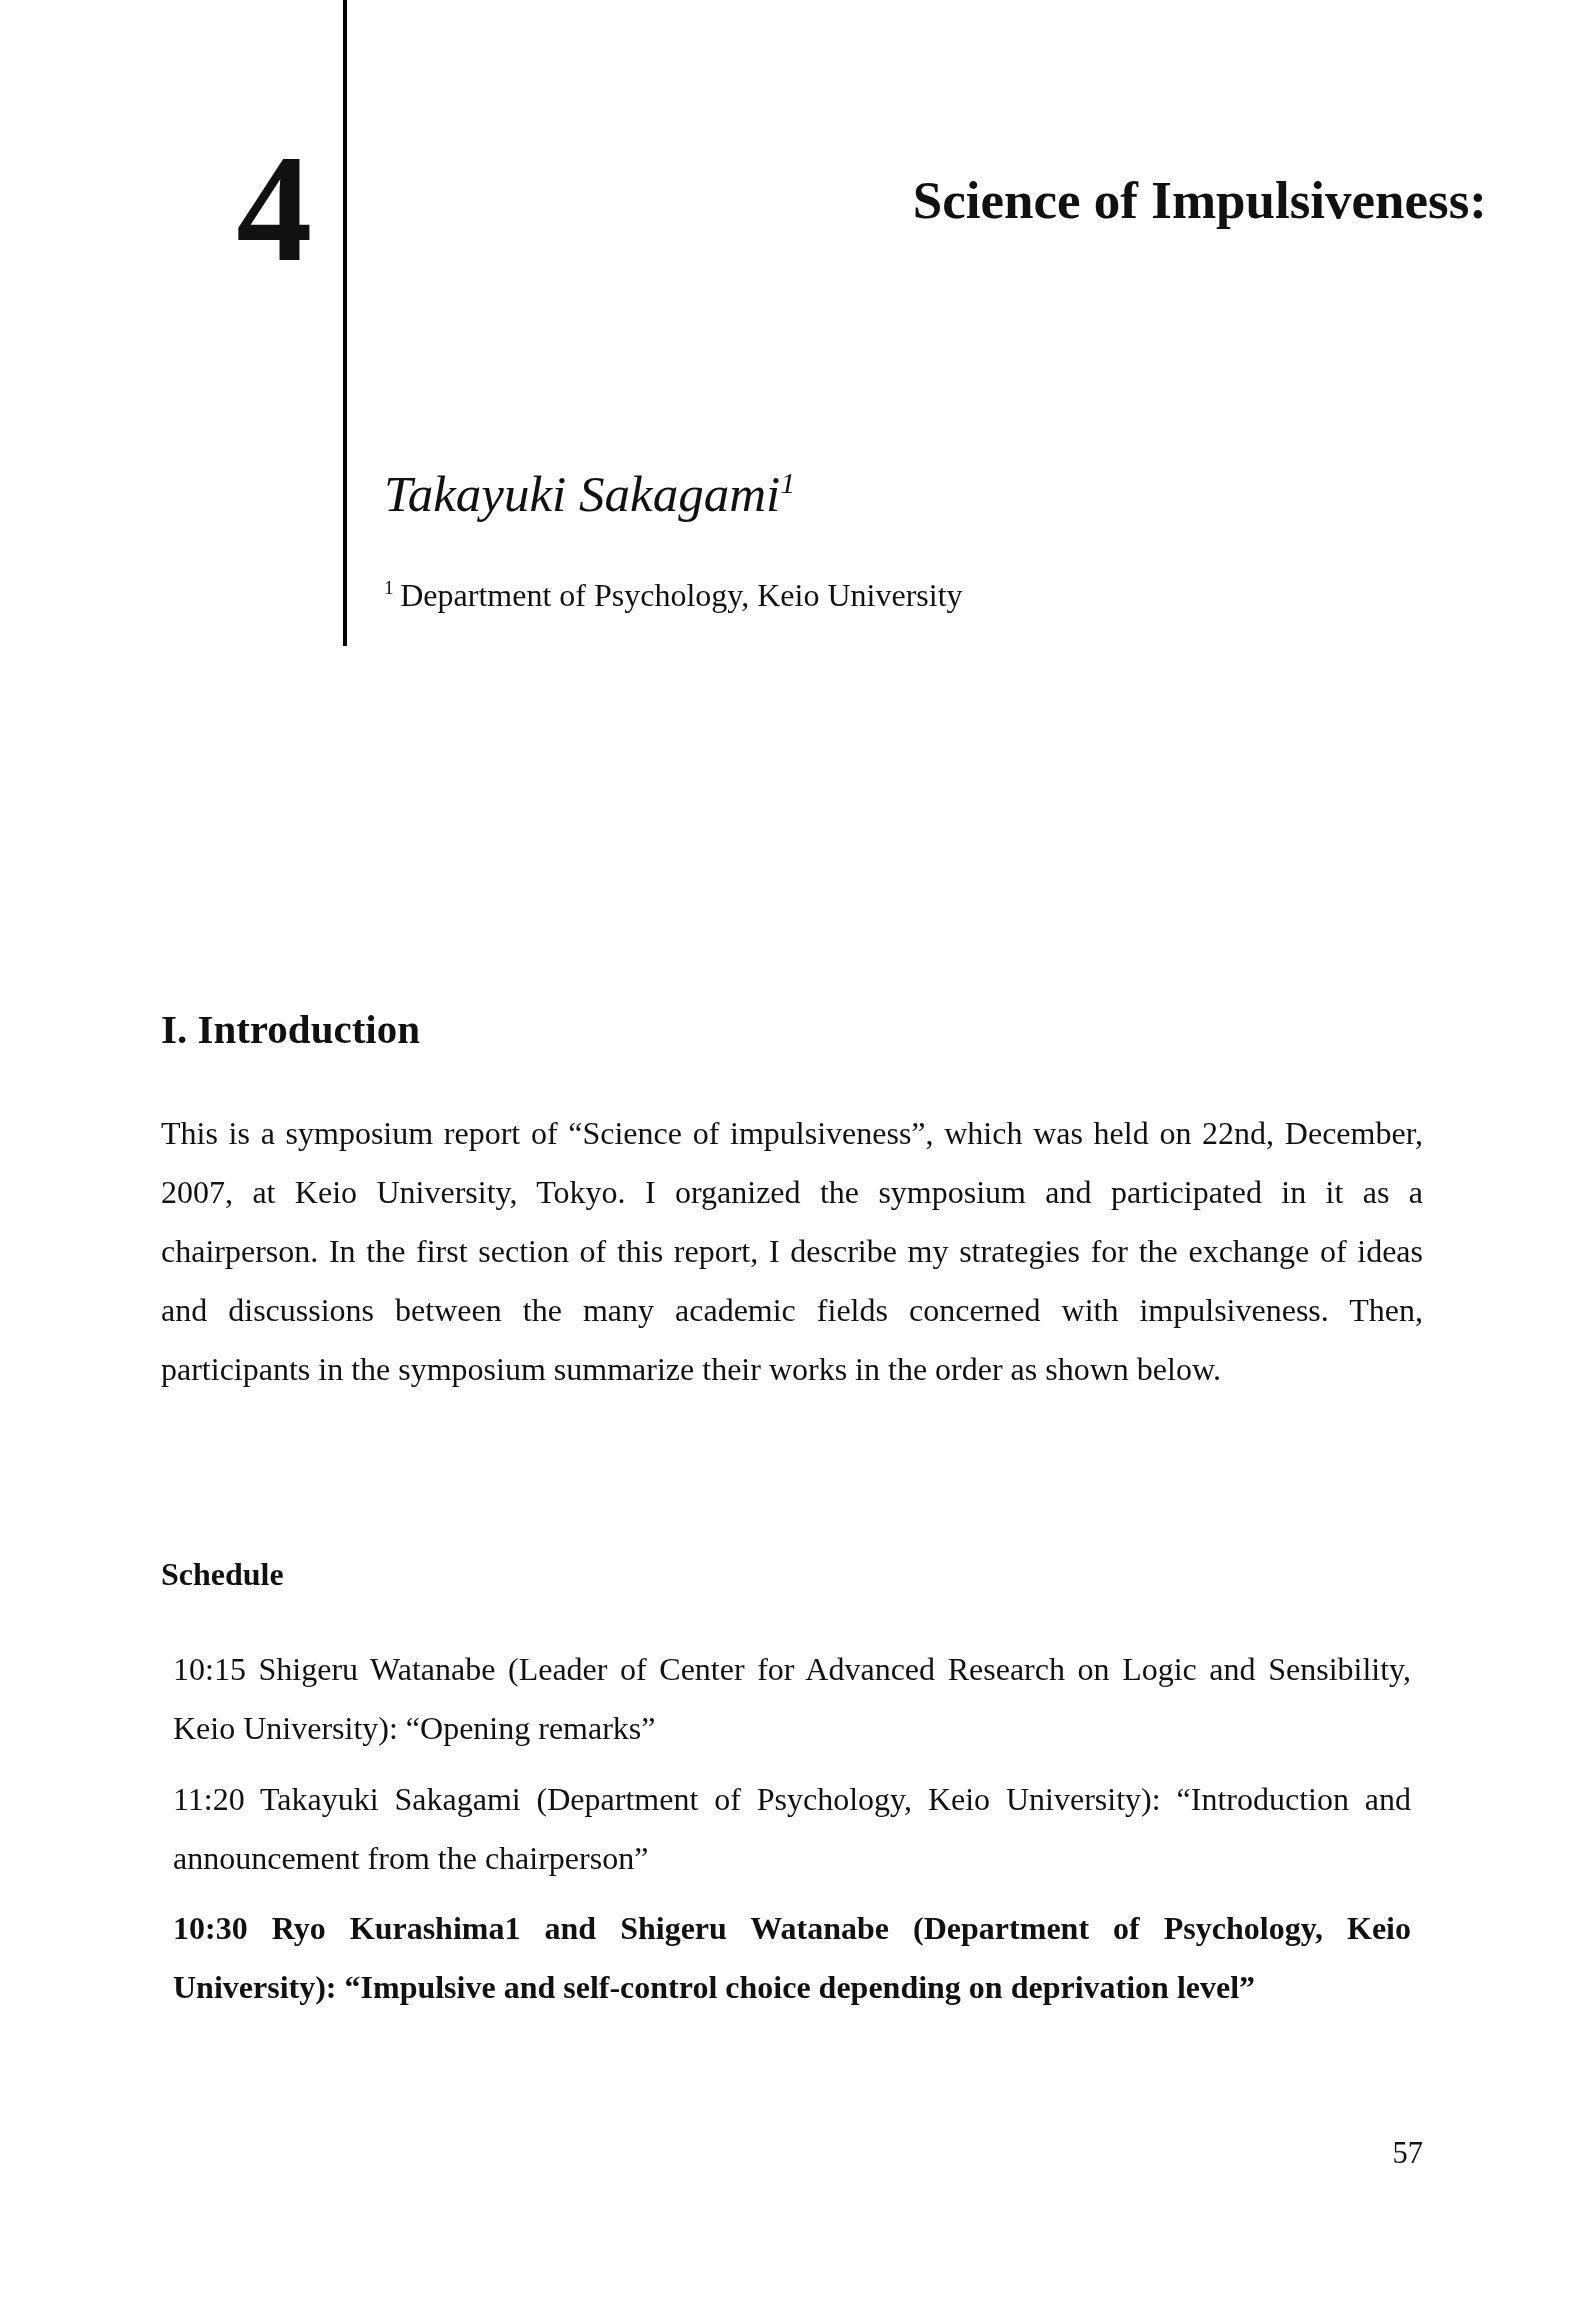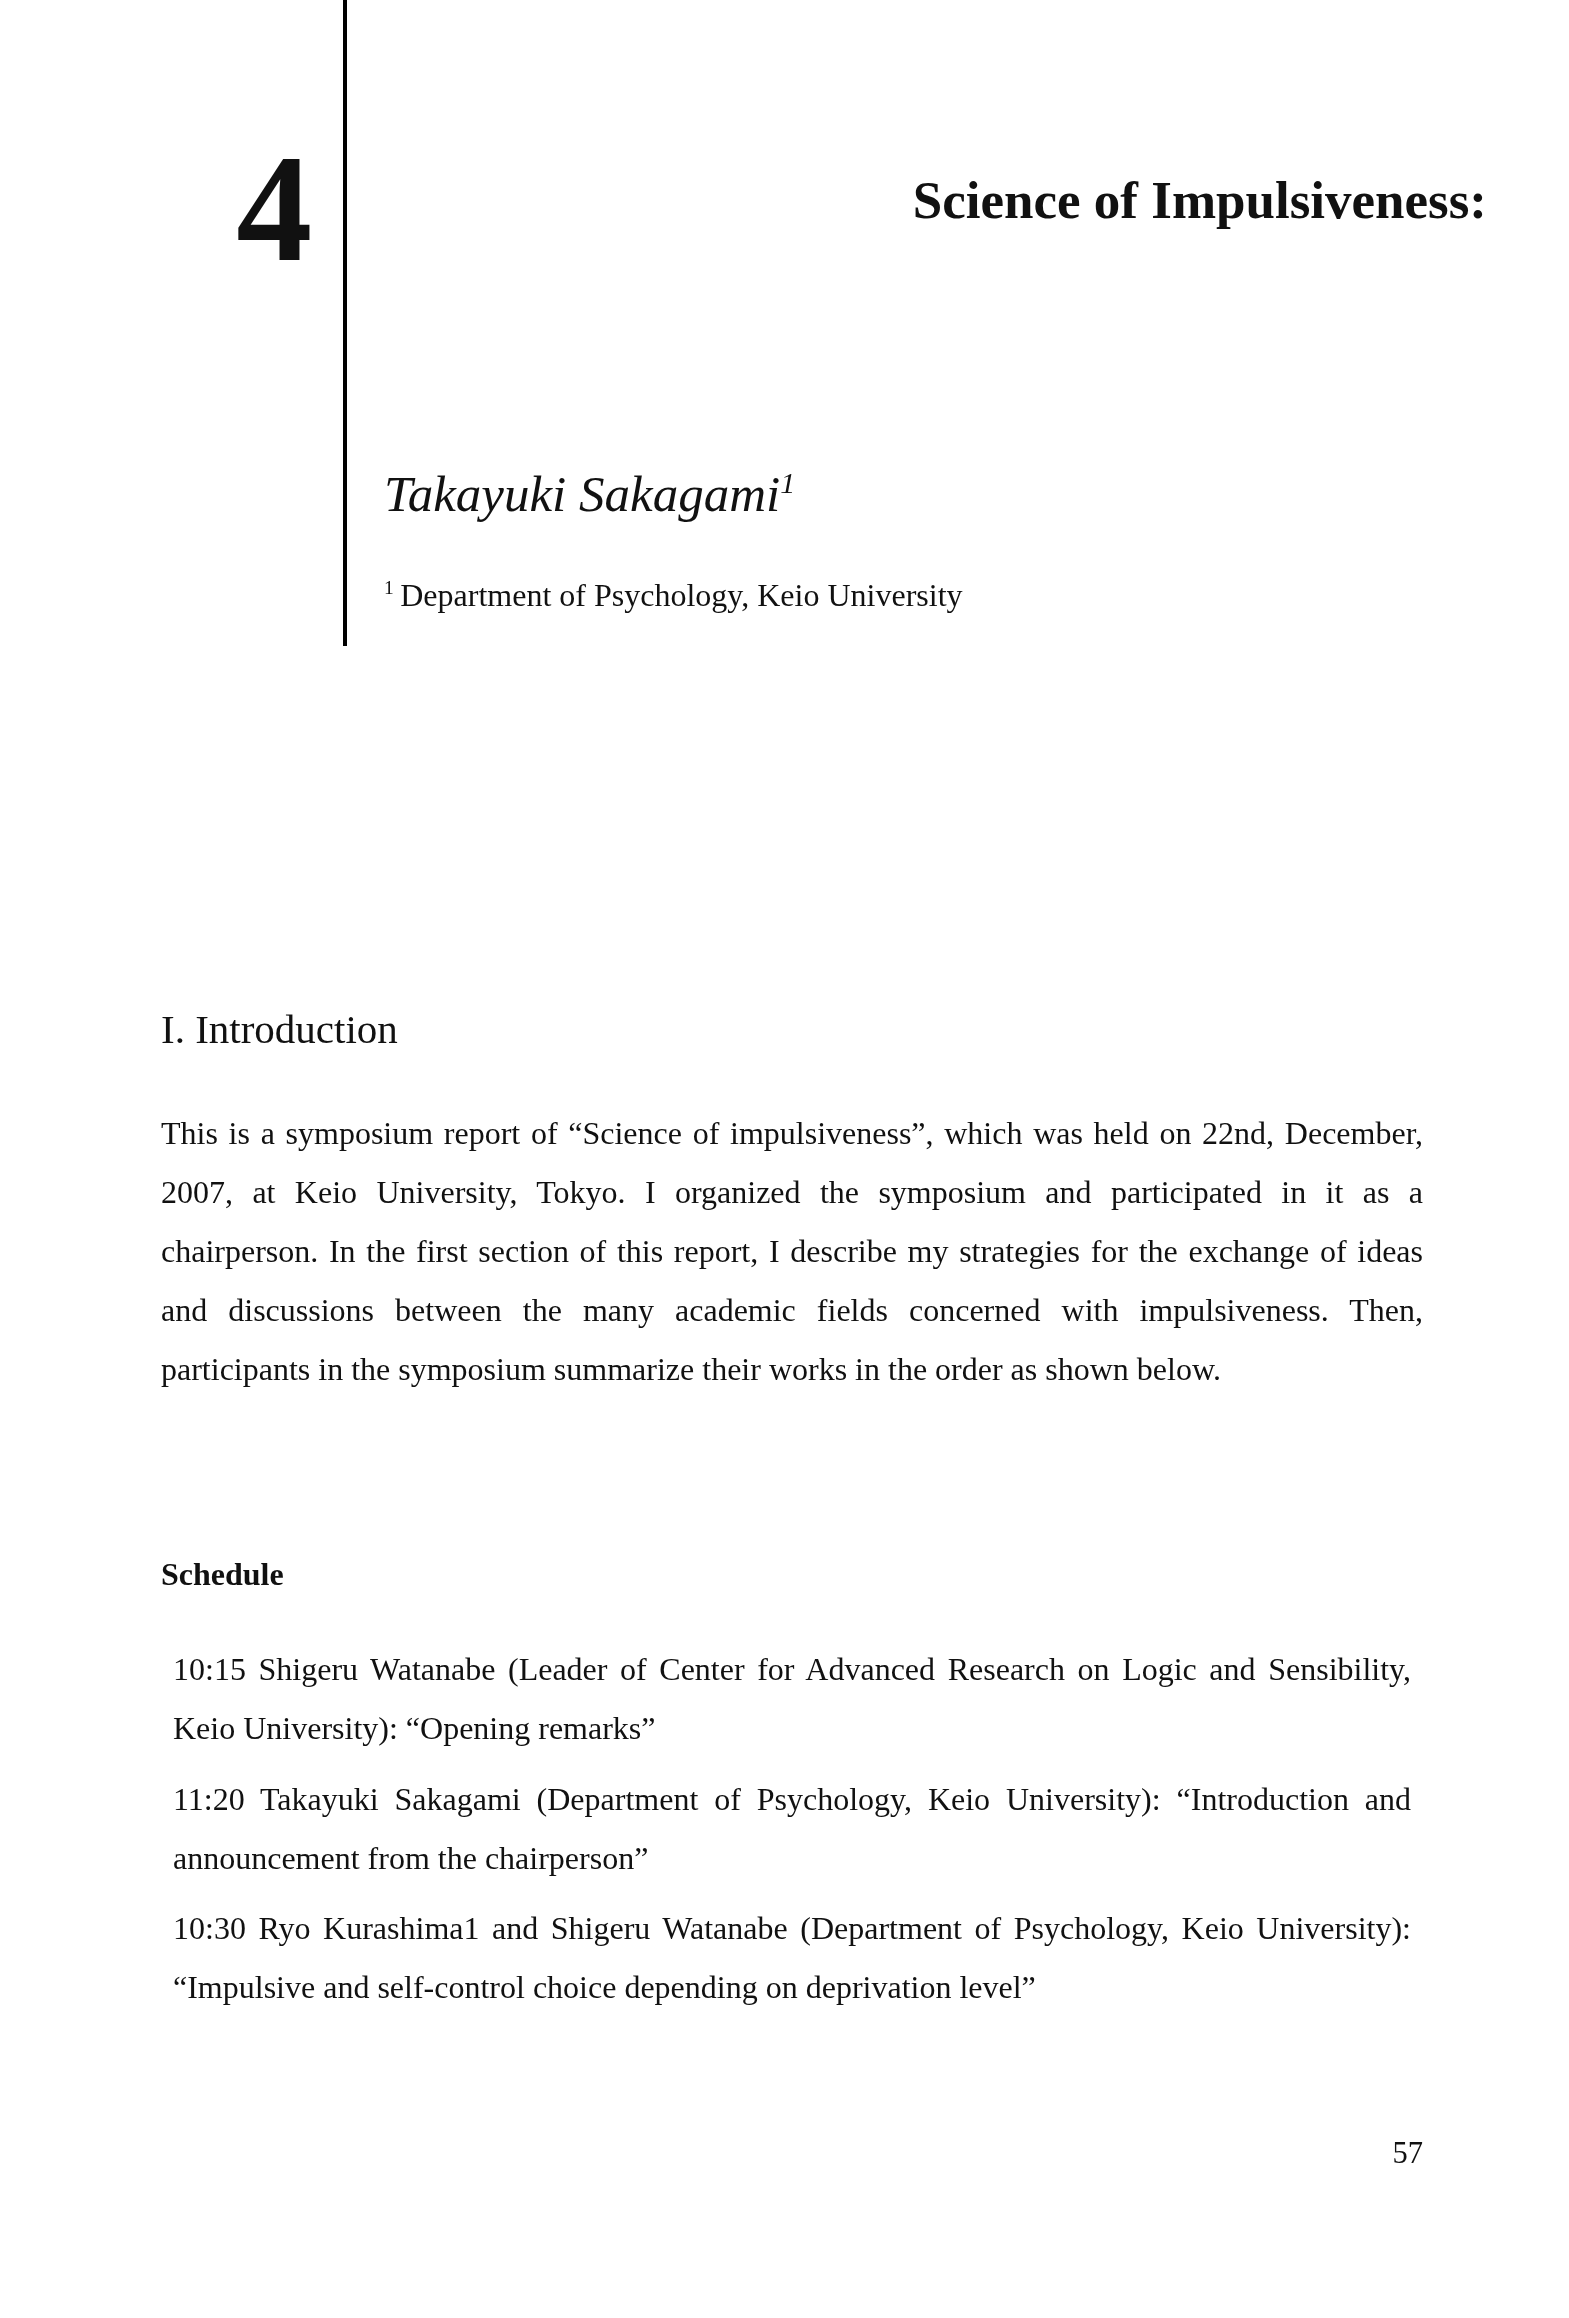--- a/index.html
+++ b/index.html
@@ -75,21 +75,21 @@
     line-height: 0;
     margin-right: 6.5px;
   }
 
   
   .section-heading {
     position: absolute;
     left: 161px;
     top: 1005px;
     font-size: 41px;
-    font-weight: normal;
+    font-weight: bold;
   }
   .intro-paragraph {
     position: absolute;
     left: 161px;
     top: 1104px;
     width: 1262px;
     font-size: 32px;
     line-height: 59px;
     text-align: justify;
   }
@@ -110,20 +110,21 @@
     text-align: justify;
   }
   .schedule-block-2 {
     position: absolute;
     left: 161px;
     top: 1887px;
     width: 1262px;
     font-size: 32px;
     line-height: 59px;
     text-align: justify;
+    font-weight: bold;
   }
   .schedule-block-1 p, .schedule-block-2 p {
     margin: 12px;
     padding: 0;
   }
   .page-number {
     position: absolute;
     left: 161px;
     top: 2136px;
     width: 1262px;

